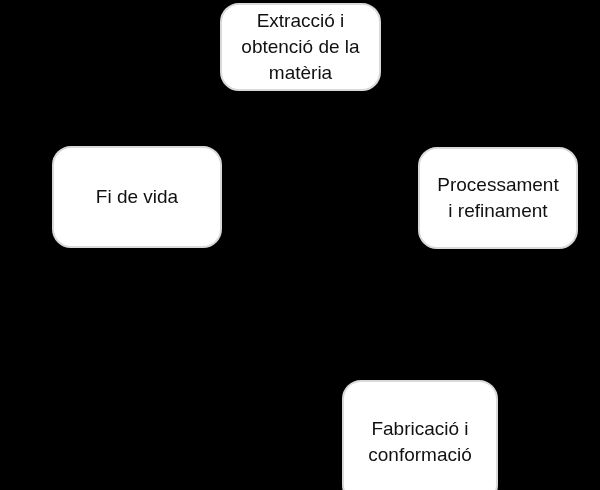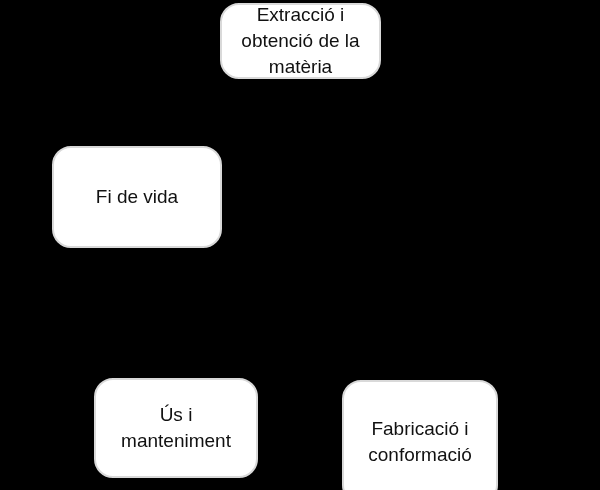--- a/index.html
+++ b/index.html
@@ -27,37 +27,37 @@
     display: flex;
     align-items: center;
     justify-content: center;
     text-align: center;
     font-size: 19px;
     line-height: 26px;
     color: #111111;
     white-space: pre-line;
   }
   
-  .node--extraccio    { left: 220px; top: 3px;   width: 161px; height: 76px; }
+  .node--extraccio    { left: 220px; top: 3px;   width: 161px; height: 88px; }
   .node--processament { left: 418px; top: 147px; width: 160px; height: 102px; }
   .node--fabricacio   { left: 342px; top: 380px; width: 156px; height: 124px; }
   .node--us           { left: 94px;  top: 378px; width: 164px; height: 100px; }
   .node--fi           { left: 21px;  top: 146px; width: 170px; height: 102px; margin-left: 31px; }
 </style>
 </head>
 <body>
 
 <div class="canvas">
 
   <div class="node node--extraccio">Extracció i
 obtenció de la
 matèria</div>
 
+  <div class="node node--processament">Processament
+i refinament</div>
 
   <div class="node node--fabricacio">Fabricació i
 conformació</div>
 
-  <div class="node node--us">Ús i
-manteniment</div>
 
   <div class="node node--fi">Fi de vida</div>
 
 </div>
 
 </body></html>

